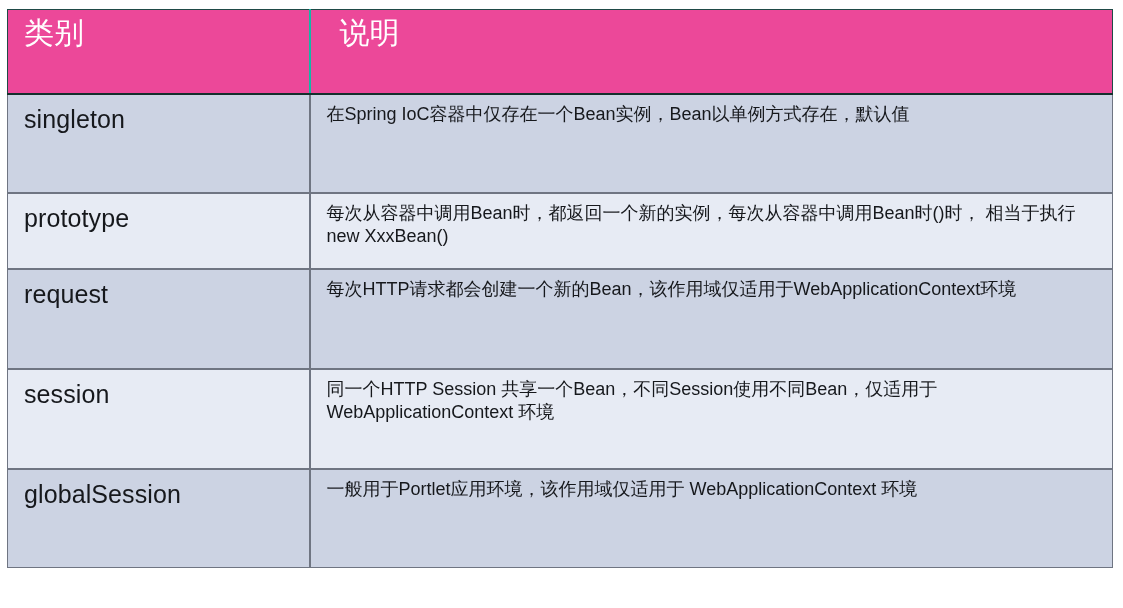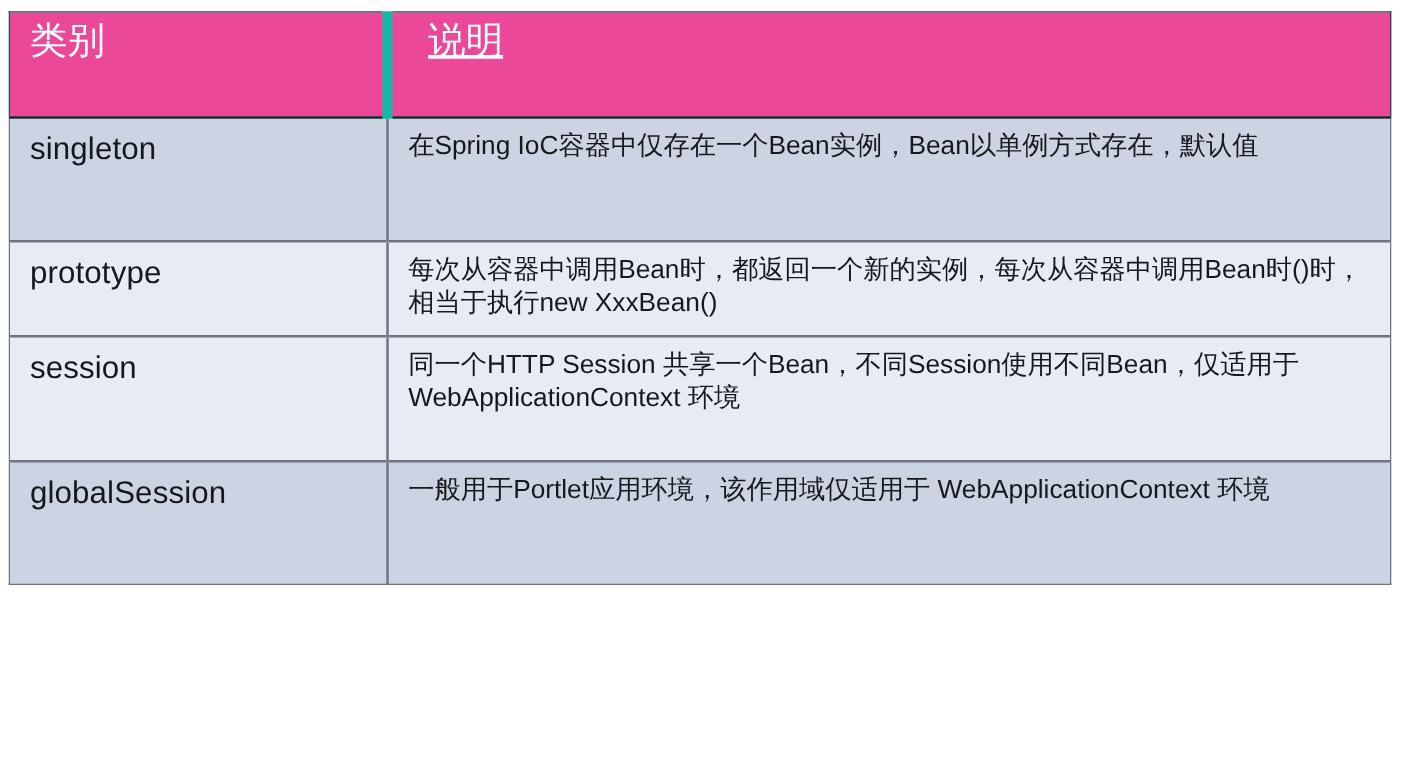--- a/index.html
+++ b/index.html
@@ -43,23 +43,22 @@
     font-weight: normal;
     font-size: 30px;
     line-height: 1.05;
     padding: 7px 0 0 16px;
     height: 84px;
     box-sizing: border-box;
     border: 1px solid #1f4a46;
     border-bottom: 2px solid #14302d;
   }
   .scope-table thead th.th-desc {
-    border-left: 8px solid #14b8a6;
+    border-left: 2px solid #14b8a6;
     padding-left: 29px;
-    text-decoration: underline;
   }
 
   
   .scope-table tbody td {
     vertical-align: top;
     border: 1px solid #6f7582;
     border-top-width: 2px;
     border-bottom-width: 1px;
     box-sizing: border-box;
     color: #16181c;
@@ -69,21 +68,21 @@
   .scope-table tbody tr.row-light td { background: #e7ebf4; }
 
   .cell-cat {
     font-size: 25px;
     line-height: 1.1;
     padding: 11px 0 0 16px;
     letter-spacing: 0.1px;
   }
 
   .cell-desc {
-    font-size: 21px;
+    font-size: 18px;
     line-height: 1.32;
     padding: 8px 14px 0 16px;
     border-left: 2px solid #6f7582 !important;
     word-break: break-word;
   }
 
   
   tr.r1 td { height: 99px; }
   tr.r2 td { height: 76px; }
   tr.r3 td { height: 100px; }
@@ -126,20 +125,24 @@
       <tr class="row-shade r1">
         <td class="cell-cat">singleton</td>
         <td class="cell-desc">在Spring IoC容器中仅存在一个Bean实例，Bean以单例方式存在，默认值</td>
       </tr>
 
       <tr class="row-light r2">
         <td class="cell-cat">prototype</td>
         <td class="cell-desc">每次从容器中调用Bean时，都返回一个新的实例，每次从容器中调用Bean时()时， 相当于执行new XxxBean()</td>
       </tr>
 
+      <tr class="row-shade r3">
+        <td class="cell-cat">request</td>
+        <td class="cell-desc">每次HTTP请求都会创建一个新的Bean，该作用域仅适用于WebApplicationContext环境</td>
+      </tr>
 
       <tr class="row-light r4">
         <td class="cell-cat">session</td>
         <td class="cell-desc">同一个HTTP Session 共享一个Bean，不同Session使用不同Bean，仅适用于WebApplicationContext 环境</td>
       </tr>
 
       <tr class="row-shade r5">
         <td class="cell-cat">globalSession</td>
         <td class="cell-desc">一般用于Portlet应用环境，该作用域仅适用于 WebApplicationContext 环境</td>
       </tr>

